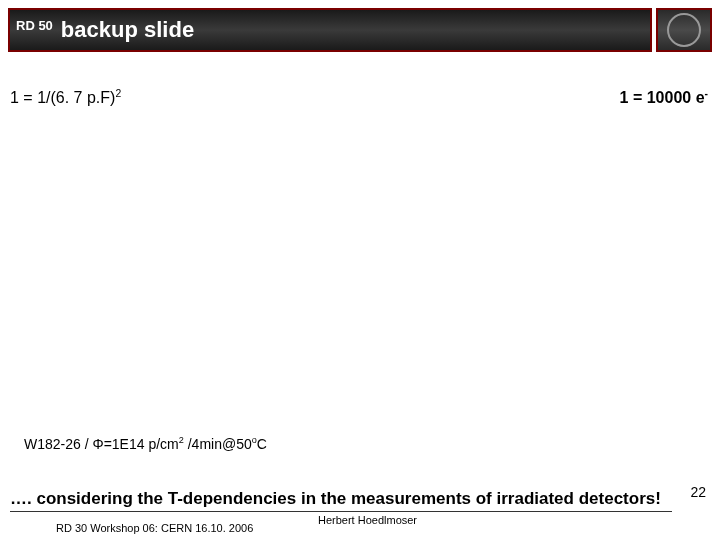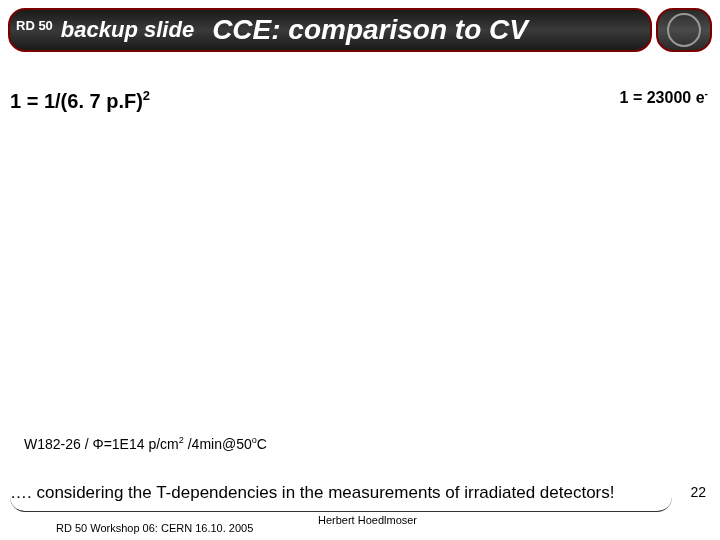--- a/index.html
+++ b/index.html
@@ -1,15 +1,15 @@
 <!DOCTYPE html>
 <html><head>
 <meta charset="utf-8">
 <style>
-  * { margin: 0; padding: 0; box-sizing: border-box; border-radius: 17px; }
+  * { margin: 0; padding: 0; box-sizing: border-box; }
   body {
     width: 720px;
     height: 540px;
     background: #ffffff;
     font-family: Arial, Helvetica, sans-serif;
     position: relative;
     overflow: hidden;
   }
   .header-bar {
     position: absolute;
@@ -27,21 +27,20 @@
     color: #ffffff;
     font-size: 13px;
     font-weight: bold;
     margin-right: 8px;
     margin-top: -10px;
   }
   .backup {
     color: #ffffff;
     font-size: 22px;
     font-weight: bold;
-    font-style: italic;
     margin-right: 18px;
   }
   .title {
     color: #ffffff;
     font-size: 28px;
     font-weight: bold;
     font-style: italic;
   }
   .logo {
     position: absolute;
@@ -65,22 +64,22 @@
   .logo-inner::before,
   .logo-inner::after {
     content: '';
     position: absolute;
     background: #999;
   }
   .left-eq {
     position: absolute;
     top: 88px;
     left: 10px;
-    font-size: 20px;
-    font-weight: bold;
+    font-size: 16px;
+    font-weight: normal;
     color: #000;
   }
   .right-eq {
     position: absolute;
     top: 88px;
     right: 12px;
     font-size: 16px;
     font-weight: bold;
     color: #000;
   }
@@ -94,21 +93,22 @@
   }
   .note {
     position: absolute;
     bottom: 28px;
     left: 10px;
     right: 48px;
     font-size: 17px;
     color: #000;
     line-height: 1.25;
     border-bottom: 1px solid #333;
-    padding-bottom: 8px;
+    padding-bottom: 2px;
+    font-weight: bold;
   }
   .pagenum {
     position: absolute;
     bottom: 40px;
     right: 14px;
     font-size: 14px;
     color: #000;
     text-align: right;
   }
   .footer-left {
@@ -125,37 +125,36 @@
     font-size: 11px;
     color: #000;
   }
 </style>
 </head>
 <body>
 
 <div class="header-bar">
   <span class="rd50">RD 50</span>
   <span class="backup">backup slide</span>
-  <span class="title">CCE: comparison to CV</span>
 </div>
 
 <div class="logo">
   <div class="logo-inner"></div>
 </div>
 
 <div class="left-eq">
   <span>1 = 1/(6. 7 p.F)</span><span class="sup">2</span>
 </div>
 
 <div class="right-eq">
-  <span>1 = 23000 e</span><span class="sup">-</span>
+  <span>1 = 10000 e</span><span class="sup">-</span>
 </div>
 
 <div class="sample-line">
   <span>W182-26 / Φ=1E14 p/cm</span><span class="sup">2</span><span> /4min@50</span><span class="sup">o</span><span>C</span>
 </div>
 
 <div class="note">…. considering the T-dependencies in the measurements of irradiated detectors!</div>
 
 <div class="pagenum">22</div>
 
-<div class="footer-left">RD 50 Workshop 06: CERN 16.10. 2005</div>
+<div class="footer-left">RD 30 Workshop 06: CERN 16.10. 2006</div>
 <div class="footer-center">Herbert Hoedlmoser</div>
 
 </body></html>

